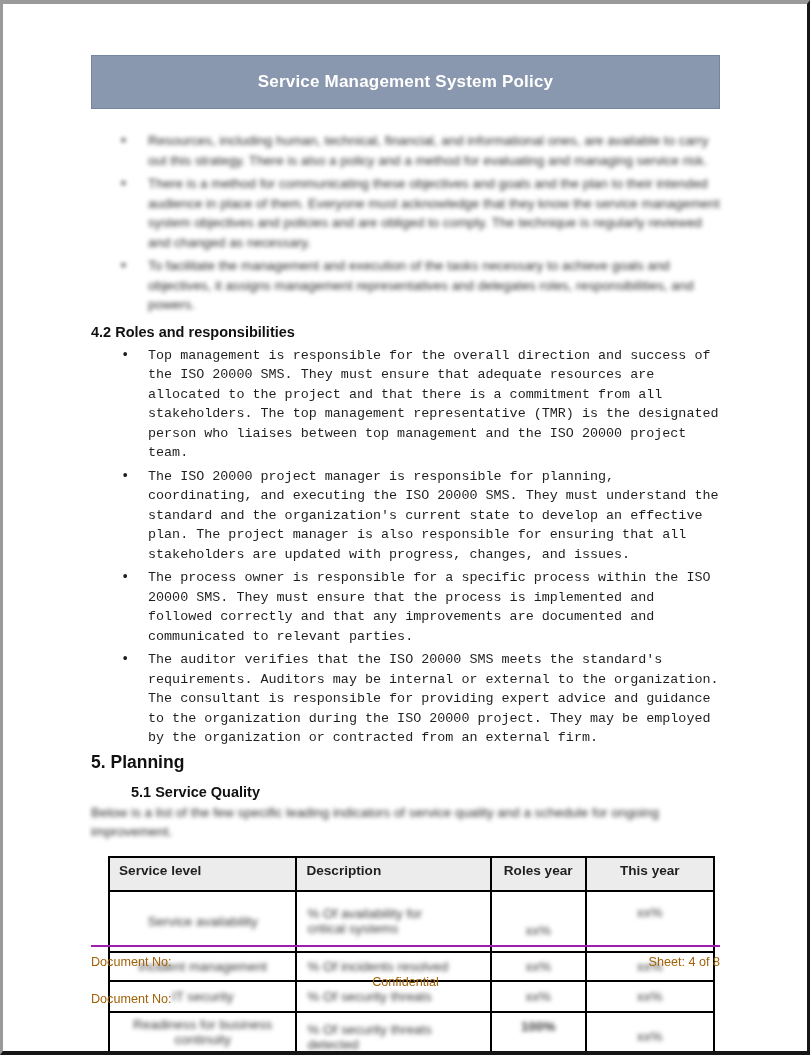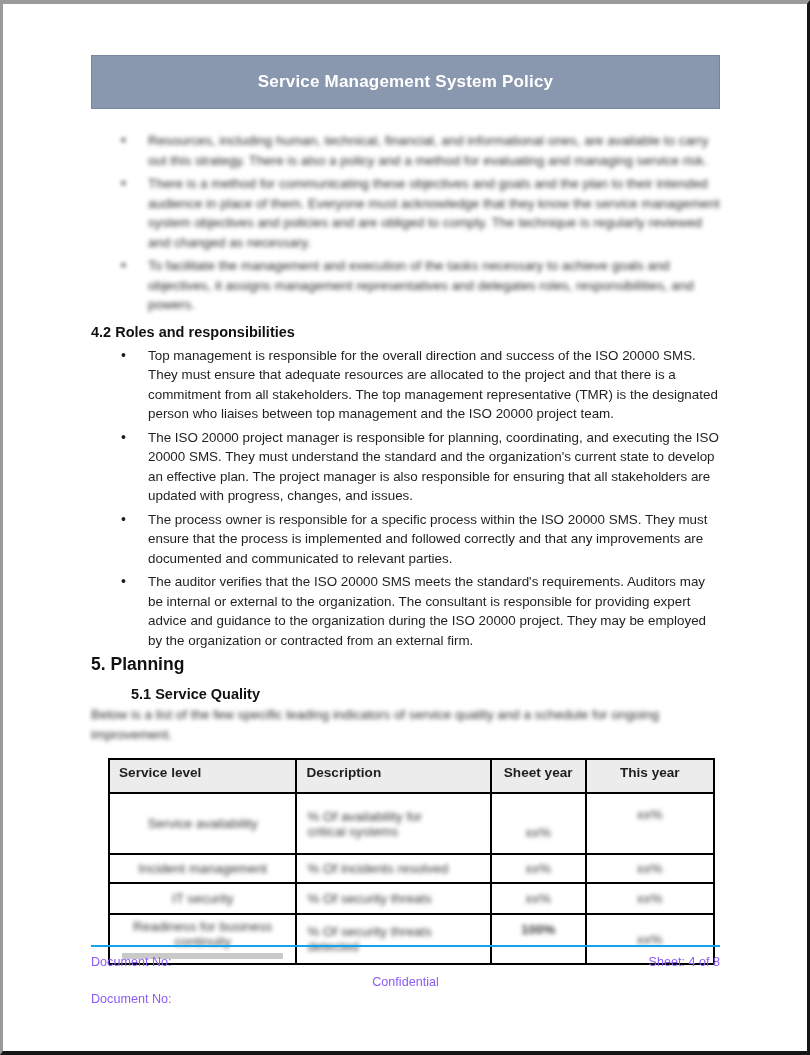--- a/index.html
+++ b/index.html
@@ -54,21 +54,21 @@
 
   .blur { filter: blur(2.3px); color: #2e2e2e; }
   .blur-sm { filter: blur(2.0px); color: #3a3a3a; }
 
   h2.sec {
     font-size: 14.5px;
     font-weight: bold;
     color: #111;
     margin-top: 9px;
   }
-  .roles-list { margin-top: 6px; }
+  .roles-list { margin-top: 6px; font-family: Liberation Mono, monospace; }
 
   h1.planning {
     font-size: 17.5px;
     font-weight: bold;
     color: #111;
     margin-top: 1px;
   }
   h2.quality { margin-top: 11px; margin-left: 40px; }
 
   p.intro {
@@ -111,23 +111,23 @@
     background: #c9c9c9;
     margin: 4px 6px 0 6px;
     border-radius: 1px;
   }
 
   .footer {
     position: absolute;
     left: 88px;
     right: 87px;
     bottom: 40px;
-    border-top: 2px solid #0ea5e9;
+    border-top: 2px solid #a21caf;
     padding-top: 7px;
-    color: #8b5cf6;
+    color: #a16207;
     font-size: 12.6px;
     line-height: 17.5px;
   }
   .footer-grid {
     display: grid;
     grid-template-columns: 1fr 1fr 1fr;
   }
   .f-left { text-align: left; }
   .f-center { text-align: center; margin-top: 20px; }
   .f-right { text-align: right; }
@@ -166,21 +166,21 @@
     <colgroup>
       <col style="width:188px">
       <col style="width:195px">
       <col style="width:95px">
       <col style="width:129px">
     </colgroup>
     <thead>
       <tr>
         <th>Service level</th>
         <th>Description</th>
-        <th class="num">Sheet year</th>
+        <th class="num">Roles year</th>
         <th class="num">This year</th>
       </tr>
     </thead>
     <tbody>
       <tr class="r1">
         <td><span class="cell-inner blur-sm">Service availability</span></td>
         <td class="desc"><span class="cell-inner blur-sm" style="max-width:150px">% Of availability for critical systems</span></td>
         <td><span class="cell-inner blur-sm" style="position:relative;top:9px">xx%</span></td>
         <td><span class="cell-inner blur-sm" style="position:relative;top:-9px">xx%</span></td>
       </tr>

